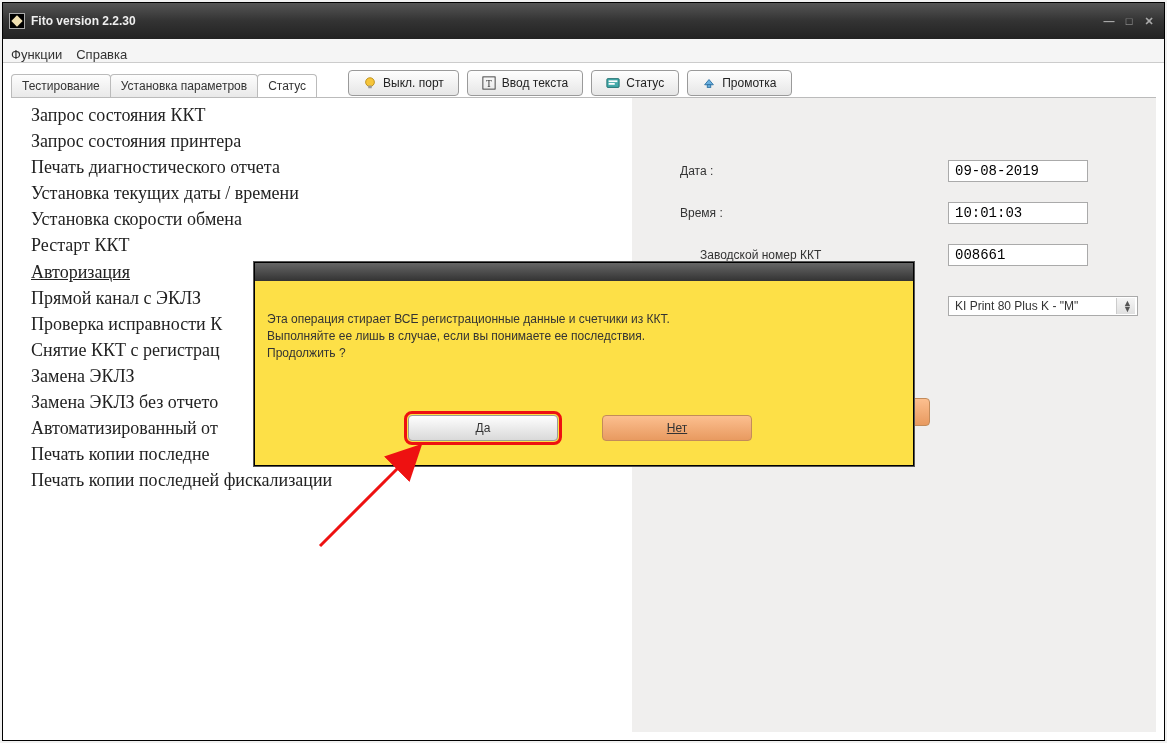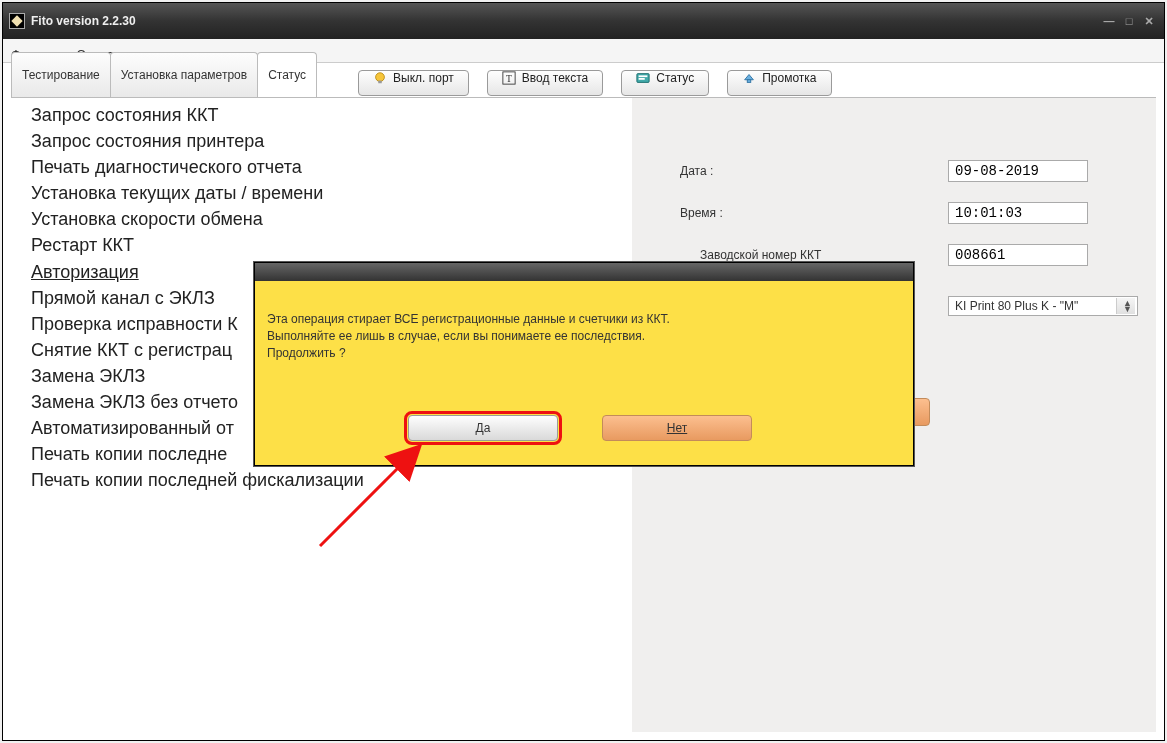--- a/index.html
+++ b/index.html
@@ -71,21 +71,21 @@
     display: flex;
     align-items: center;
     gap: 4px;
   }
   .tabs {
     display: flex;
     align-items: flex-end;
     height: 28px;
   }
   .tab {
-    padding: 15px 10px;
+    padding: 4px 10px;
     font-size: 12px;
     background: linear-gradient(to bottom, #fdfdfd, #e9e9e9);
     border: 1px solid #bbb;
     border-bottom: none;
     border-radius: 4px 4px 0 0;
     margin-right: -1px;
     color: #333;
     cursor: default;
   }
   .tab.active {
@@ -94,42 +94,42 @@
     z-index: 2;
     font-weight: normal;
   }
   .tb-btn {
     height: 26px;
     padding: 0 14px;
     font-size: 12px;
     background: linear-gradient(to bottom, #fefefe, #e6e6e6);
     border: 1px solid #9a9a9a;
     border-radius: 4px;
-    margin-left: 14px;
+    margin-left: 4px;
     display: inline-flex;
-    align-items: flex-start;
+    align-items: center;
     gap: 6px;
     cursor: default;
     color: #222;
   }
   .tb-icon {
     display: inline-block;
     width: 14px; height: 14px;
   }
   .content {
     flex: 1;
     display: flex;
     border-top: 1px solid #bbb;
     margin: 0 8px 8px 8px;
     background: #fff;
     position: relative;
   }
   .left-list {
     width: 645px;
-    font-family: Liberation Sans, sans-serif;
+    font-family: Liberation Serif, serif;
     font-size: 18px;
     color: #222;
     padding: 4px 0 0 20px;
     line-height: 1.45;
   }
   .left-list .item {
     cursor: default;
     white-space: nowrap;
   }
   .left-list .item.selected {

